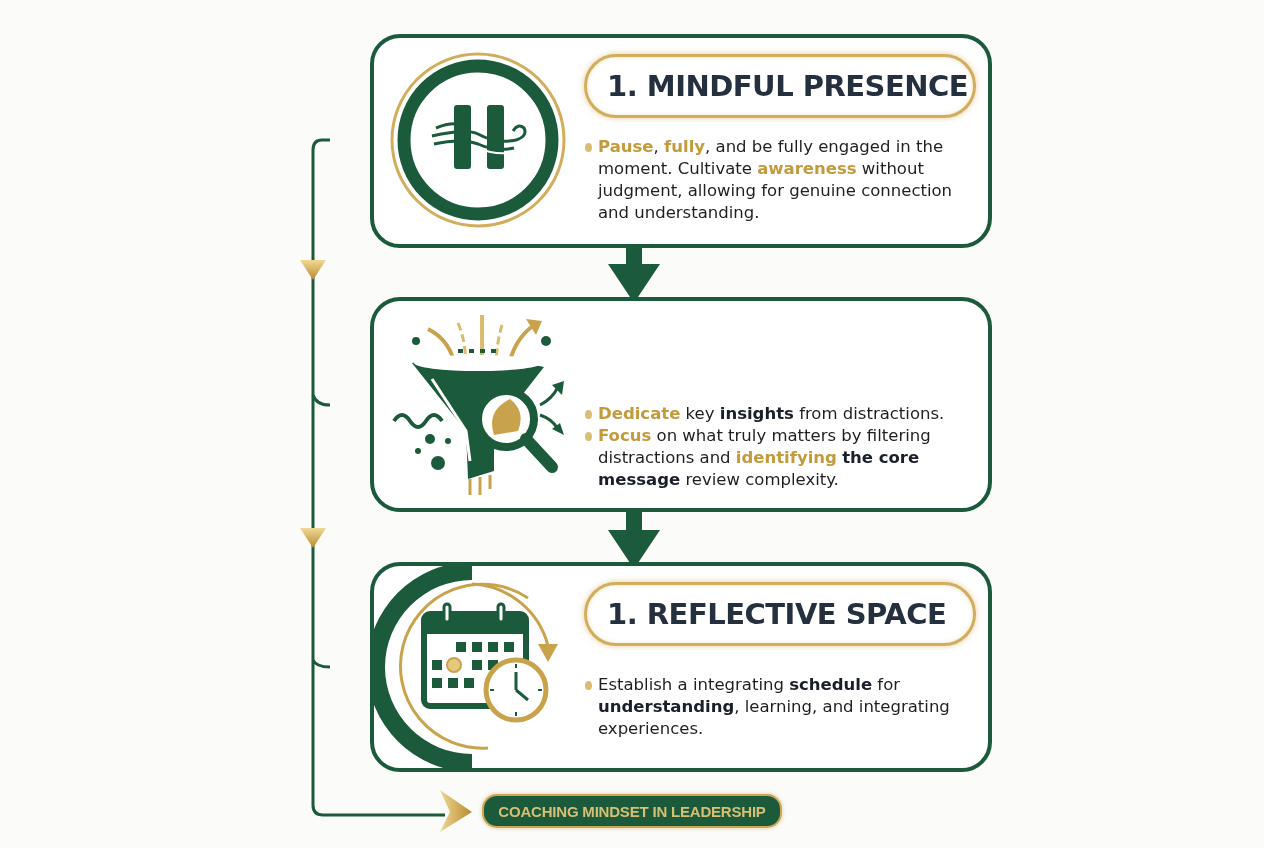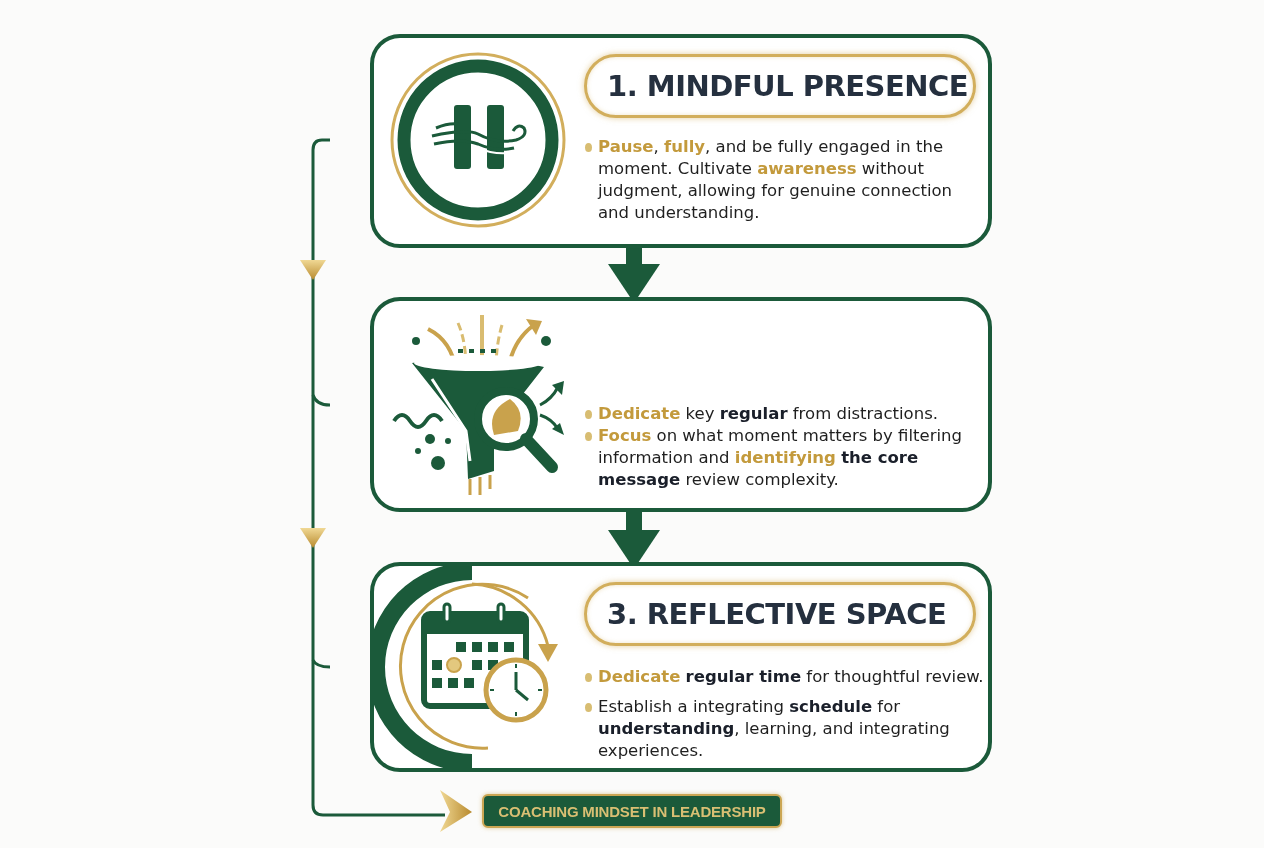--- a/index.html
+++ b/index.html
@@ -36,21 +36,21 @@
   .bullet { position: relative; padding-left: 14px; margin-bottom: 0; }
   .bullet-gap { margin-top: 8px; }
   .bullet-dot {
     position: absolute; left: 1px; top: 7px; width: 7px; height: 9px; border-radius: 50%;
     background: #d8bd72;
   }
   .gold { color: #c39a3c; font-weight: bold; }
   .bold { font-weight: bold; color: #1a1f2a; }
   .badge {
     position: absolute; left: 482px; top: 794px; width: 300px; height: 34px;
-    border-radius: 6px; background: #1b5a3a; border: 2px solid #cba653;
+    border-radius: 15px; background: #1b5a3a; border: 2px solid #cba653;
     box-sizing: border-box; display: flex; align-items: center; justify-content: center;
     box-shadow: 0 0 4px rgba(203,166,83,0.6);
   }
   .badge-text {
     font-family: "Liberation Sans", sans-serif; font-weight: bold; font-size: 15px;
     color: #d9bf73; letter-spacing: -0.2px;
   }
 </style>
 </head>
 <body>
@@ -146,25 +146,25 @@
 
       <path d="M154 94 Q166 88 172 76" fill="none" stroke="#1b5a3a" stroke-width="3"></path>
       <path d="M166 74 L178 70 L176 84 Z" fill="#1b5a3a"></path>
       <path d="M154 104 Q166 108 172 118" fill="none" stroke="#1b5a3a" stroke-width="3"></path>
       <path d="M166 118 L178 124 L174 112 Z" fill="#1b5a3a"></path>
     </svg>
   </div>
   <div class="body-text" style="top:102px;">
     <div class="bullet">
       <span class="bullet-dot"></span>
-      <span class="gold">Dedicate</span><span> key </span><span class="bold">regular</span><span> from distractions.</span>
+      <span class="gold">Dedicate</span><span> key </span><span class="bold">insights</span><span> from distractions.</span>
     </div>
     <div class="bullet">
       <span class="bullet-dot"></span>
-      <span class="gold">Focus</span><span> on what moment matters by filtering information and </span><span class="gold">identifying</span><span> </span><span class="bold">the core message</span><span> review complexity.</span>
+      <span class="gold">Focus</span><span> on what truly matters by filtering distractions and </span><span class="gold">identifying</span><span> </span><span class="bold">the core message</span><span> review complexity.</span>
     </div>
   </div>
 </div>
 
 <div class="card card-3">
   <div class="icon-wrap" style="left:-6px; top:-4px; width:210px; height:210px;">
     <svg width="210" height="210" viewBox="0 0 210 210">
 
       <path d="M104 0 A104 104 0 0 0 104 210 L104 192 A86 86 0 0 1 104 18 Z" fill="#1b5a3a"></path>
 
@@ -195,27 +195,23 @@
       <line x1="148" y1="128" x2="160" y2="138" stroke="#1b5a3a" stroke-width="3"></line>
       <g stroke="#1b5a3a" stroke-width="2">
         <line x1="148" y1="102" x2="148" y2="106"></line>
           <line x1="148" y1="150" x2="148" y2="154"></line>
         <line x1="122" y1="128" x2="126" y2="128"></line>
           <line x1="170" y1="128" x2="174" y2="128"></line>
       </g>
     </svg>
   </div>
   <div class="title-pill">
-    <span class="title-text">3. REFLECTIVE SPACE</span>
+    <span class="title-text">1. REFLECTIVE SPACE</span>
   </div>
   <div class="body-text" style="top:100px;">
-    <div class="bullet">
-      <span class="bullet-dot"></span>
-      <span class="gold">Dedicate</span><span> </span><span class="bold">regular time</span><span> for thoughtful review.</span>
-    </div>
     <div class="bullet bullet-gap">
       <span class="bullet-dot"></span>
       <span>Establish a integrating </span><span class="bold">schedule</span><span> for </span><span class="bold">understanding</span><span>, learning, and integrating experiences.</span>
     </div>
   </div>
 </div>
 
 <div class="badge">
   <span class="badge-text">COACHING MINDSET IN LEADERSHIP</span>
 </div>

